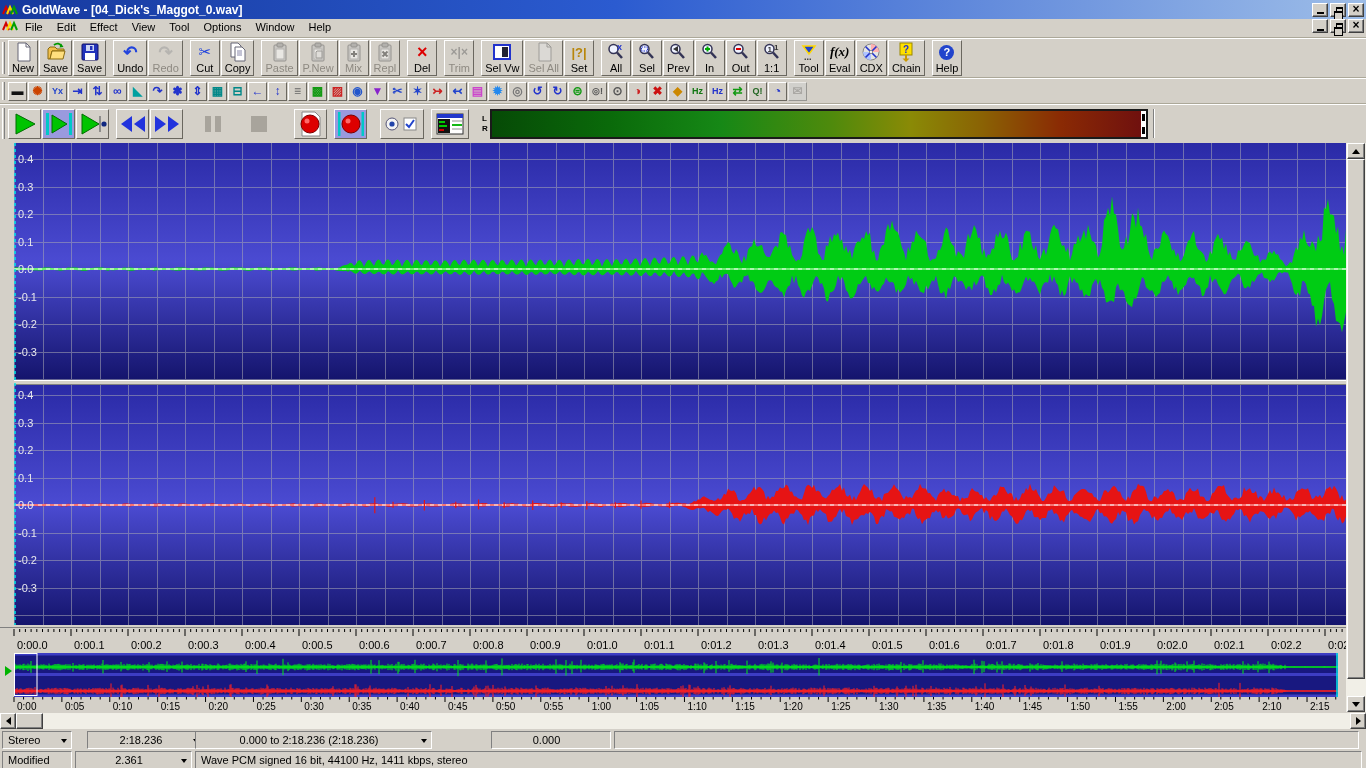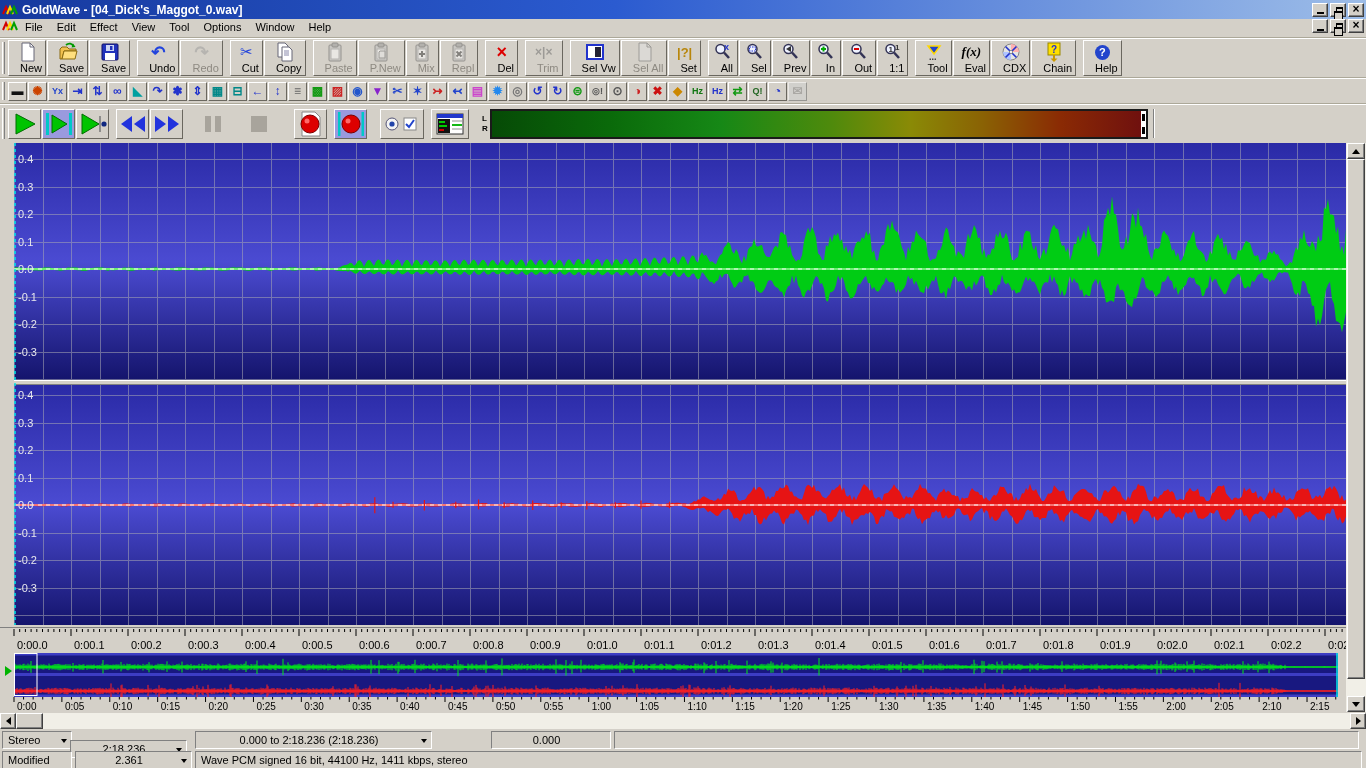--- a/index.html
+++ b/index.html
@@ -29,21 +29,21 @@
   
   .tbar { display:flex; align-items:center; background:#d4d0c8; position:relative; }
   .tbar1 { height:40px; border-bottom:1px solid #aca899; border-top:1px solid #fff; }
   .tbar2 { height:26px; border-bottom:1px solid #aca899; border-top:1px solid #fff; }
   .tbar3 { height:38px; border-top:1px solid #fff; }
   .grip { width:3px; align-self:stretch; margin:3px 3px 3px 2px; border-left:1px solid #fff; border-right:1px solid #808080; }
   .sep { width:6px; }
   .tb1 { display:flex; flex-direction:column; align-items:center; justify-content:center; min-width:30px; height:36px;
     padding:1px 3px 0 3px; background:#d4d0c8; border:1px solid; border-color:#ffffff #6a675f #6a675f #ffffff; margin-right:1px; }
   .tb1 .ic { height:19px; display:flex; align-items:center; justify-content:center; }
-  .tb1 .lbl { line-height:13px; white-space:nowrap;margin-left:8px; }
+  .tb1 .lbl { line-height:13px; white-space:nowrap; }
   .tb1.dis .lbl { color:#8e8a82; }
   .tb1.dis .ic { filter:grayscale(1); opacity:.5; }
   .tb2 { width:19px; height:19px; display:flex; align-items:center; justify-content:center; font-size:12px; font-weight:bold;
     background:#d4d0c8; border:1px solid; border-color:#ffffff #6a675f #6a675f #ffffff; margin-right:1px; line-height:1; }
   .tb2.dis { filter:grayscale(1); opacity:.55; }
   .tb3 { width:33px; height:30px; display:flex; align-items:center; justify-content:center;
     background:#d4d0c8; border:1px solid; border-color:#ffffff #6a675f #6a675f #ffffff; margin-right:1px; }
 
   
   .meter-wrap { display:flex; align-items:center; margin-left:12px; }
@@ -1193,21 +1193,21 @@
   <div class="sbtn" style="right:0;top:0;width:16px;height:16px">
       <span class="tri right"></span>
     </div>
 </div>
 
 <div class="statusrow" id="status-row-1" style="top:731px;height:18px">
     <div class="sp left-align" style="left: 2px; width: 70px;">
       <span class="txt">Stereo</span>
       <span class="drop"></span>
     </div>
-    <div class="sp" style="left: 70px; width: 117px; margin-top: 9px;">
+    <div class="sp" style="left: 87px; width: 117px;">
       <span class="txt">2:18.236</span>
       <span class="drop"></span>
     </div>
     <div class="sp" style="left: 195px; width: 237px;">
       <span class="txt">0.000 to 2:18.236 (2:18.236)</span>
       <span class="drop"></span>
     </div>
     <div class="sp" style="left: 491px; width: 120px;">
       <span class="txt">0.000</span>
     </div>

